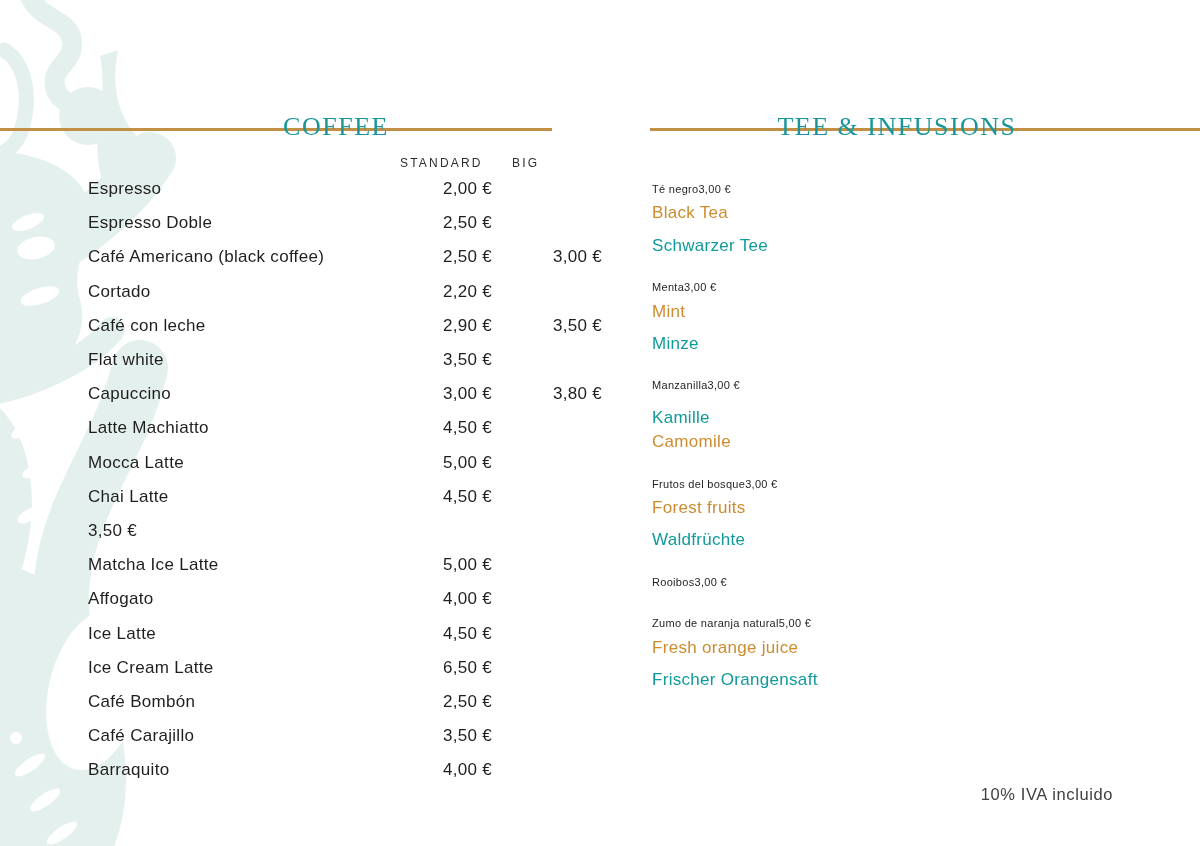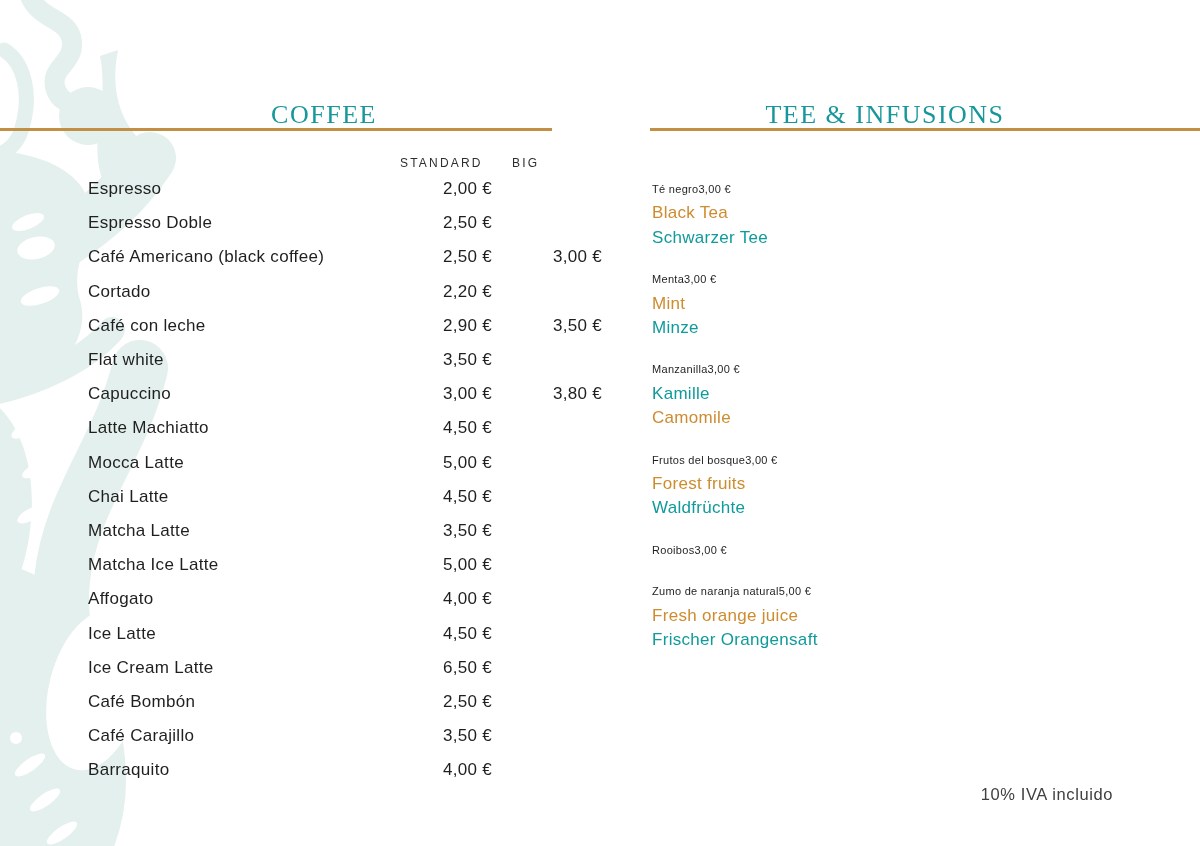--- a/index.html
+++ b/index.html
@@ -15,21 +15,21 @@
   .menu-layer{position:absolute;left:0;top:0;width:1200px;height:846px;z-index:2;}
 
   .section-title{
     position:absolute;
     font-family:"Liberation Serif", serif;
     font-weight:400;
     font-size:26px;
     letter-spacing:1.5px;
     color:#17979b;
     text-align:center;
-    margin:4px;
+    margin:16px;
   }
   .title-coffee{left:88px;top:96px;width:464px;}
   .title-tea{left:652px;top:96px;width:458px;}
 
   .rule{position:absolute;top:128px;height:3px;background:#c29045;z-index:1;}
   .rule-left{left:0;width:552px;}
   .rule-right{left:650px;width:550px;}
 
   .hdr{
     position:absolute;
@@ -58,21 +58,21 @@
   .tea-line{
     display:flex;
     justify-content:flex-start;
     line-height:24.4px;
     font-size:11px;
     letter-spacing:0.3px;
   }
   .tea-line .price{width:57px;text-align:left;white-space:nowrap;}
   .trans{line-height:24.4px;font-size:17px;letter-spacing:0.3px;}
   .trans-en{color:#cd8c2f;}
-  .trans-de{color:#109a9b;}
+  .trans-de{color:#109a9b;margin-top:8px;}
 
   .iva-note{
     position:absolute;
     right:87px;top:785px;
     font-size:16.5px;
     letter-spacing:0.6px;
     color:#404040;
   }
 </style>
 </head>
@@ -175,21 +175,20 @@
     <span class="price"></span>
   </div>
 
   <div class="coffee-row">
     <span class="item-name">Chai Latte</span>
     <span class="price">4,50 €</span>
     <span class="price"></span>
   </div>
 
   <div class="coffee-row">
-    <span class="item-name">Matcha Latte</span>
     <span class="price">3,50 €</span>
     <span class="price"></span>
   </div>
 
   <div class="coffee-row">
     <span class="item-name">Matcha Ice Latte</span>
     <span class="price">5,00 €</span>
     <span class="price"></span>
   </div>
 

